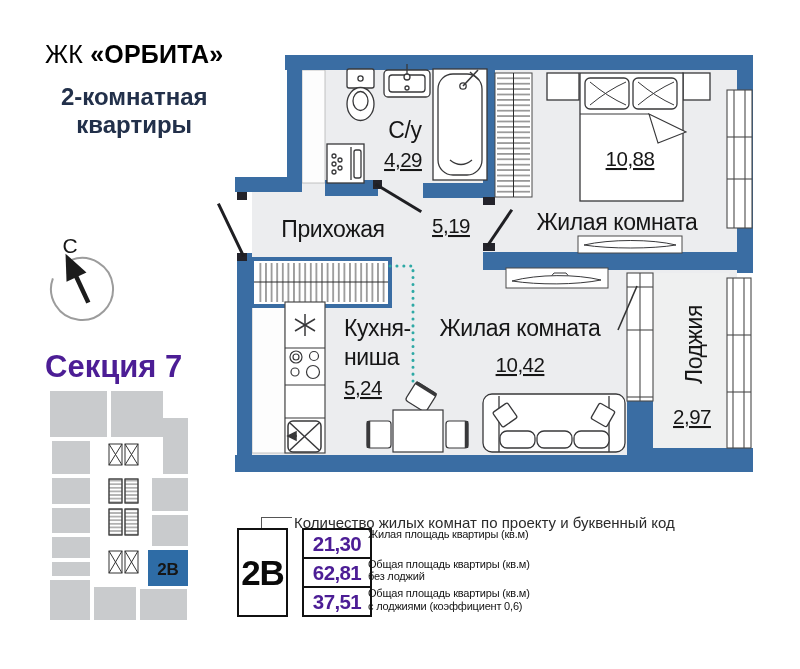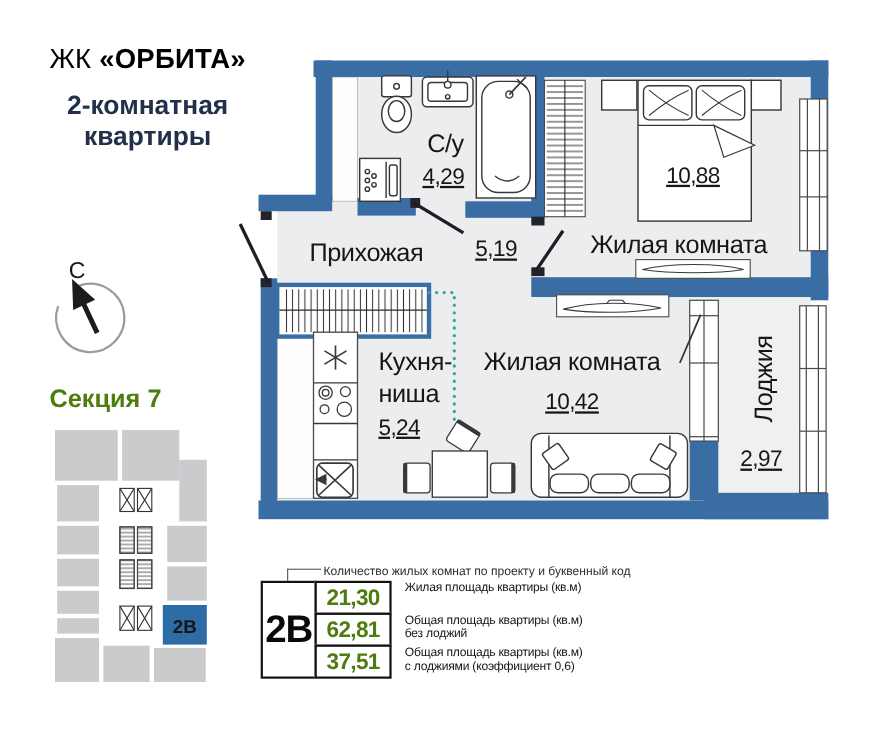--- a/index.html
+++ b/index.html
@@ -4,38 +4,38 @@
 <style>
   html,body{margin:0;padding:0;}
   body{width:800px;height:669px;position:relative;background:#ffffff;
        font-family:"Liberation Sans",sans-serif;overflow:hidden;}
   .abs{position:absolute;}
   
   .brand{font-size:25px;color:#000000;letter-spacing:0.2px;white-space:nowrap;}
   .brand-light{font-weight:400;}
   .brand-bold{font-weight:800;}
   .sub{margin-top:14px;font-size:24px;font-weight:800;line-height:28px;color:#22304A;text-align:center;}
-  .section-title{font-size:23px;font-weight:800;color:#4d7c0f;}
+  .section-title{font-size:31px;font-weight:800;color:#4c1d95;}
   
   svg{position:absolute;left:0;top:0;}
   text{font-family:"Liberation Sans",sans-serif;fill:#161616;}
   .rn{font-size:23px;letter-spacing:-0.4px;}
   .ra{font-size:20.5px;letter-spacing:-0.5px;text-decoration:underline;}
   
   .legend{left:237px;top:510px;width:520px;height:120px;}
-  .callout{position:absolute;left:57px;top:4px;font-size:11px;color:#2b2b2b;white-space:nowrap;}
+  .callout{position:absolute;left:57px;top:4px;font-size:15px;color:#2b2b2b;white-space:nowrap;}
   .bracket{position:absolute;left:24px;top:7px;width:30px;height:12px;
            border-left:1.5px solid #555;border-top:1.5px solid #555;}
   .code-cell{position:absolute;left:0;top:18px;width:47px;height:85px;border:2px solid #111;
              background:#fff;display:flex;align-items:center;justify-content:center;
              font-size:35px;font-weight:700;letter-spacing:-1px;color:#0a0a0a;}
   .vals{position:absolute;left:49px;top:18px;}
   .val{width:66px;height:27px;border:2px solid #111;margin-top:-2px;background:#fff;
        display:flex;align-items:center;justify-content:center;
-       font-size:20.5px;font-weight:700;letter-spacing:-0.6px;color:#4d7c0f;}
+       font-size:20.5px;font-weight:700;letter-spacing:-0.6px;color:#4c1d95;margin-left:16px;}
   .val:first-child{margin-top:0;}
   .descs{position:absolute;left:131px;top:18px;}
   .desc{height:29.7px;display:flex;flex-direction:column;justify-content:flex-start;
         font-size:11px;line-height:12.5px;color:#141414;letter-spacing:-0.2px;white-space:nowrap;}
 </style>
 </head>
 <body>
 
 <svg width="800" height="669" viewBox="0 0 800 669">
   <defs>

